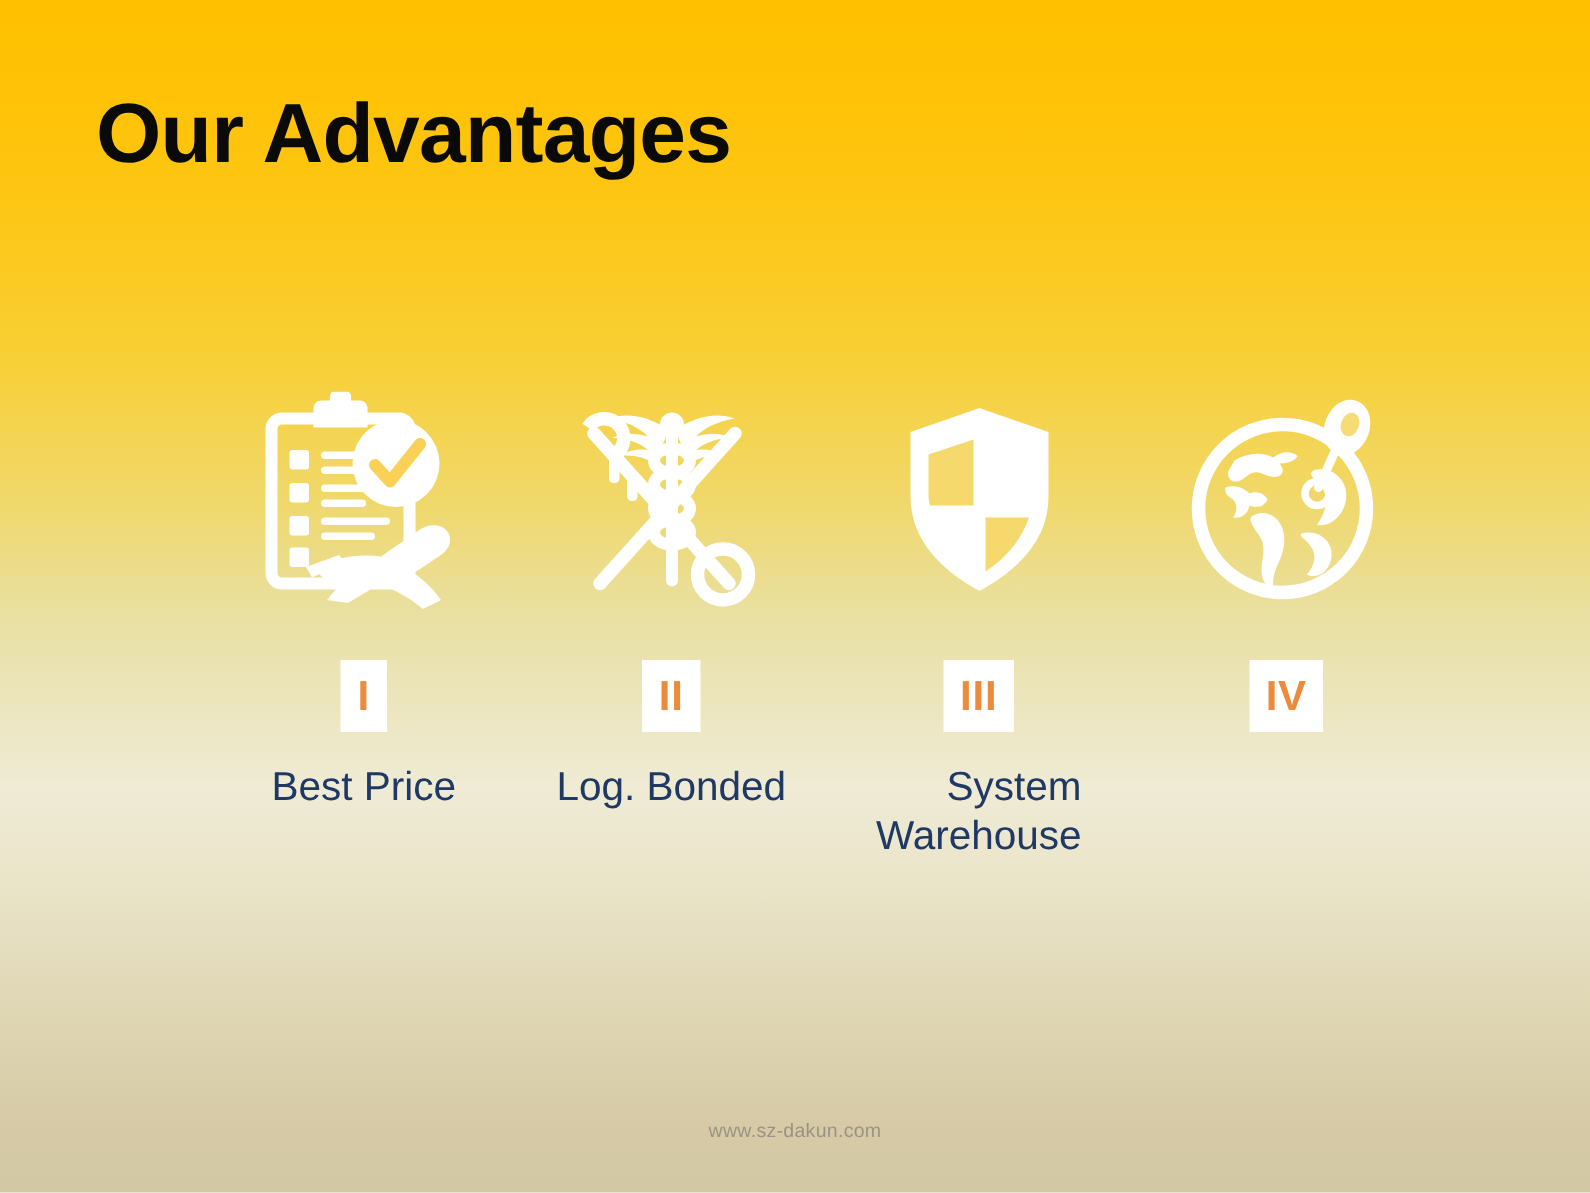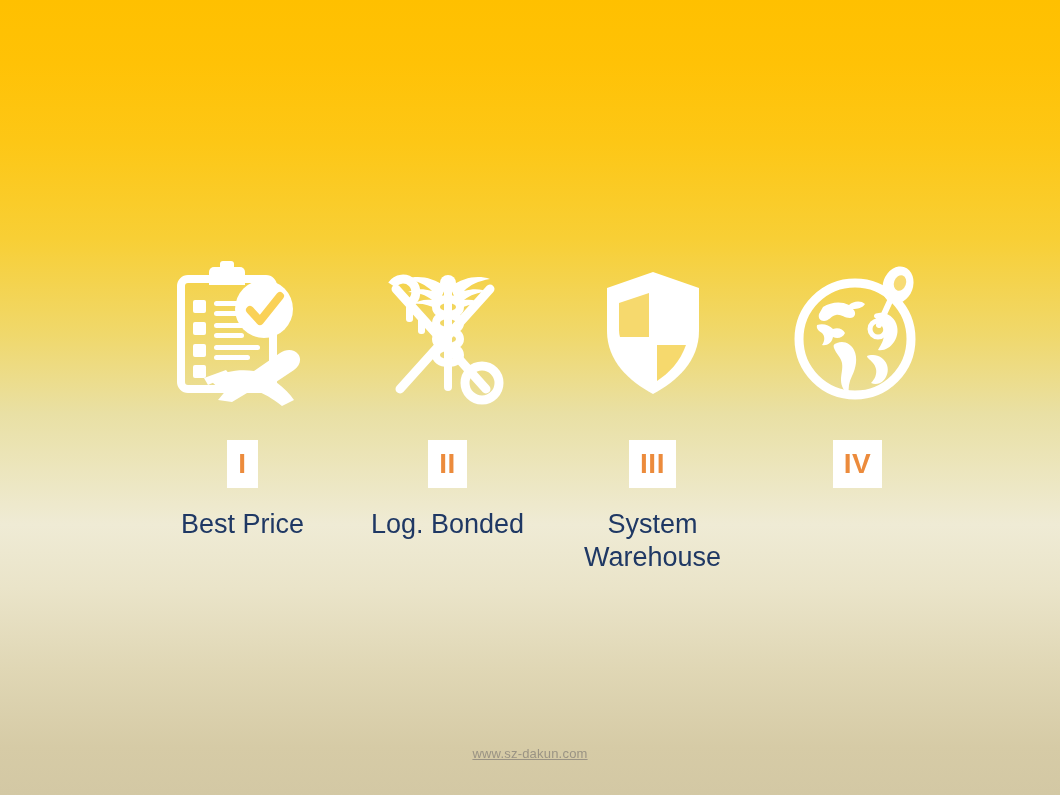--- a/index.html
+++ b/index.html
@@ -91,43 +91,43 @@
     color: #EC8B3C;
     line-height: 1;
     letter-spacing: 0.5px;
   }
 
   .caption {
     margin-top: 20px;
     font-family: "Liberation Sans", sans-serif;
     font-size: 27px;
     color: #1F3864;
-    text-align: center;
+    text-align: right;
     line-height: 1.22;
     white-space: pre-line;
   }
 
   
   .footer {
     position: absolute;
     left: 0;
     right: 0;
     top: 746px;
     text-align: center;
     font-size: 13px;
     color: #9A9384;
     letter-spacing: 0.2px;
-    text-decoration: underline;
   }
 </style>
 </head>
 <body>
 
 <div class="slide">
 
+  <div class="title">Our Advantages</div>
 
   <div class="columns">
 
     <div class="column">
       <div class="icon-wrap">
         <svg width="150" height="145" viewBox="0 0 150 145" aria-hidden="true">
 
           <path d="M20 18 h78 a7 7 0 0 1 7 7 v96 a7 7 0 0 1 -7 7 h-78 a7 7 0 0 1 -7 -7 v-96 a7 7 0 0 1 7 -7 z" fill="none" stroke="#FFFFFF" stroke-width="8"></path>
 
           <path d="M46 6 h26 a5 5 0 0 1 5 5 v13 h-36 v-13 a5 5 0 0 1 5 -5 z" fill="#FFFFFF"></path>

